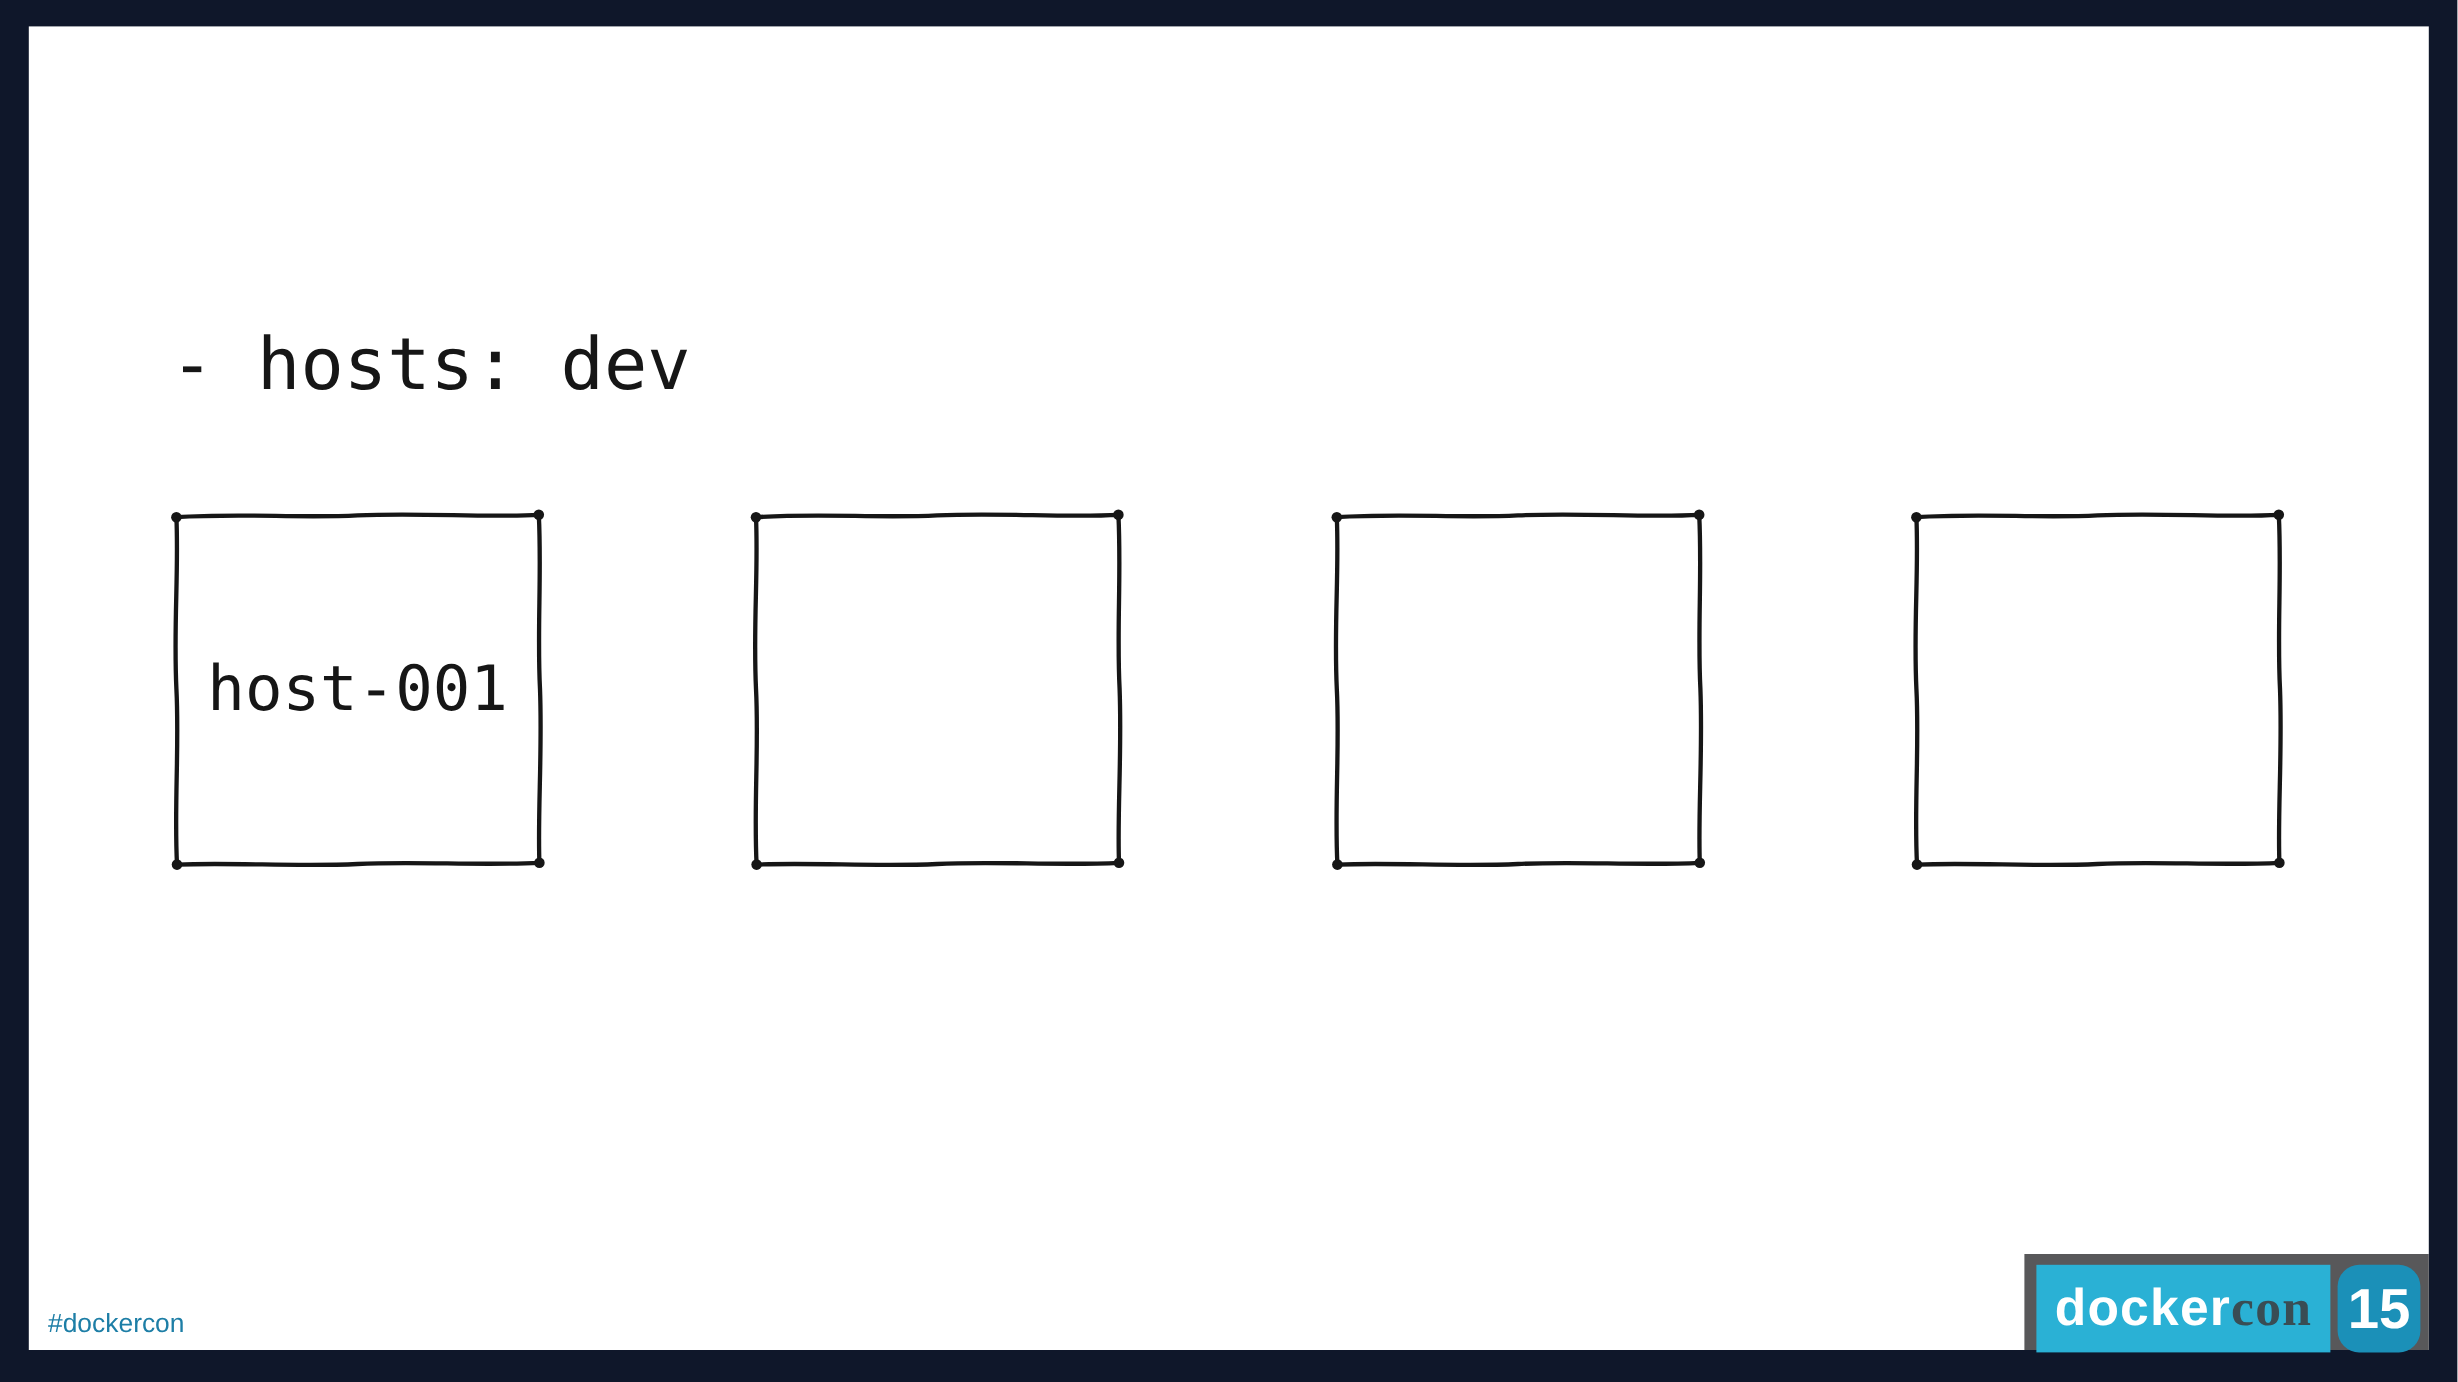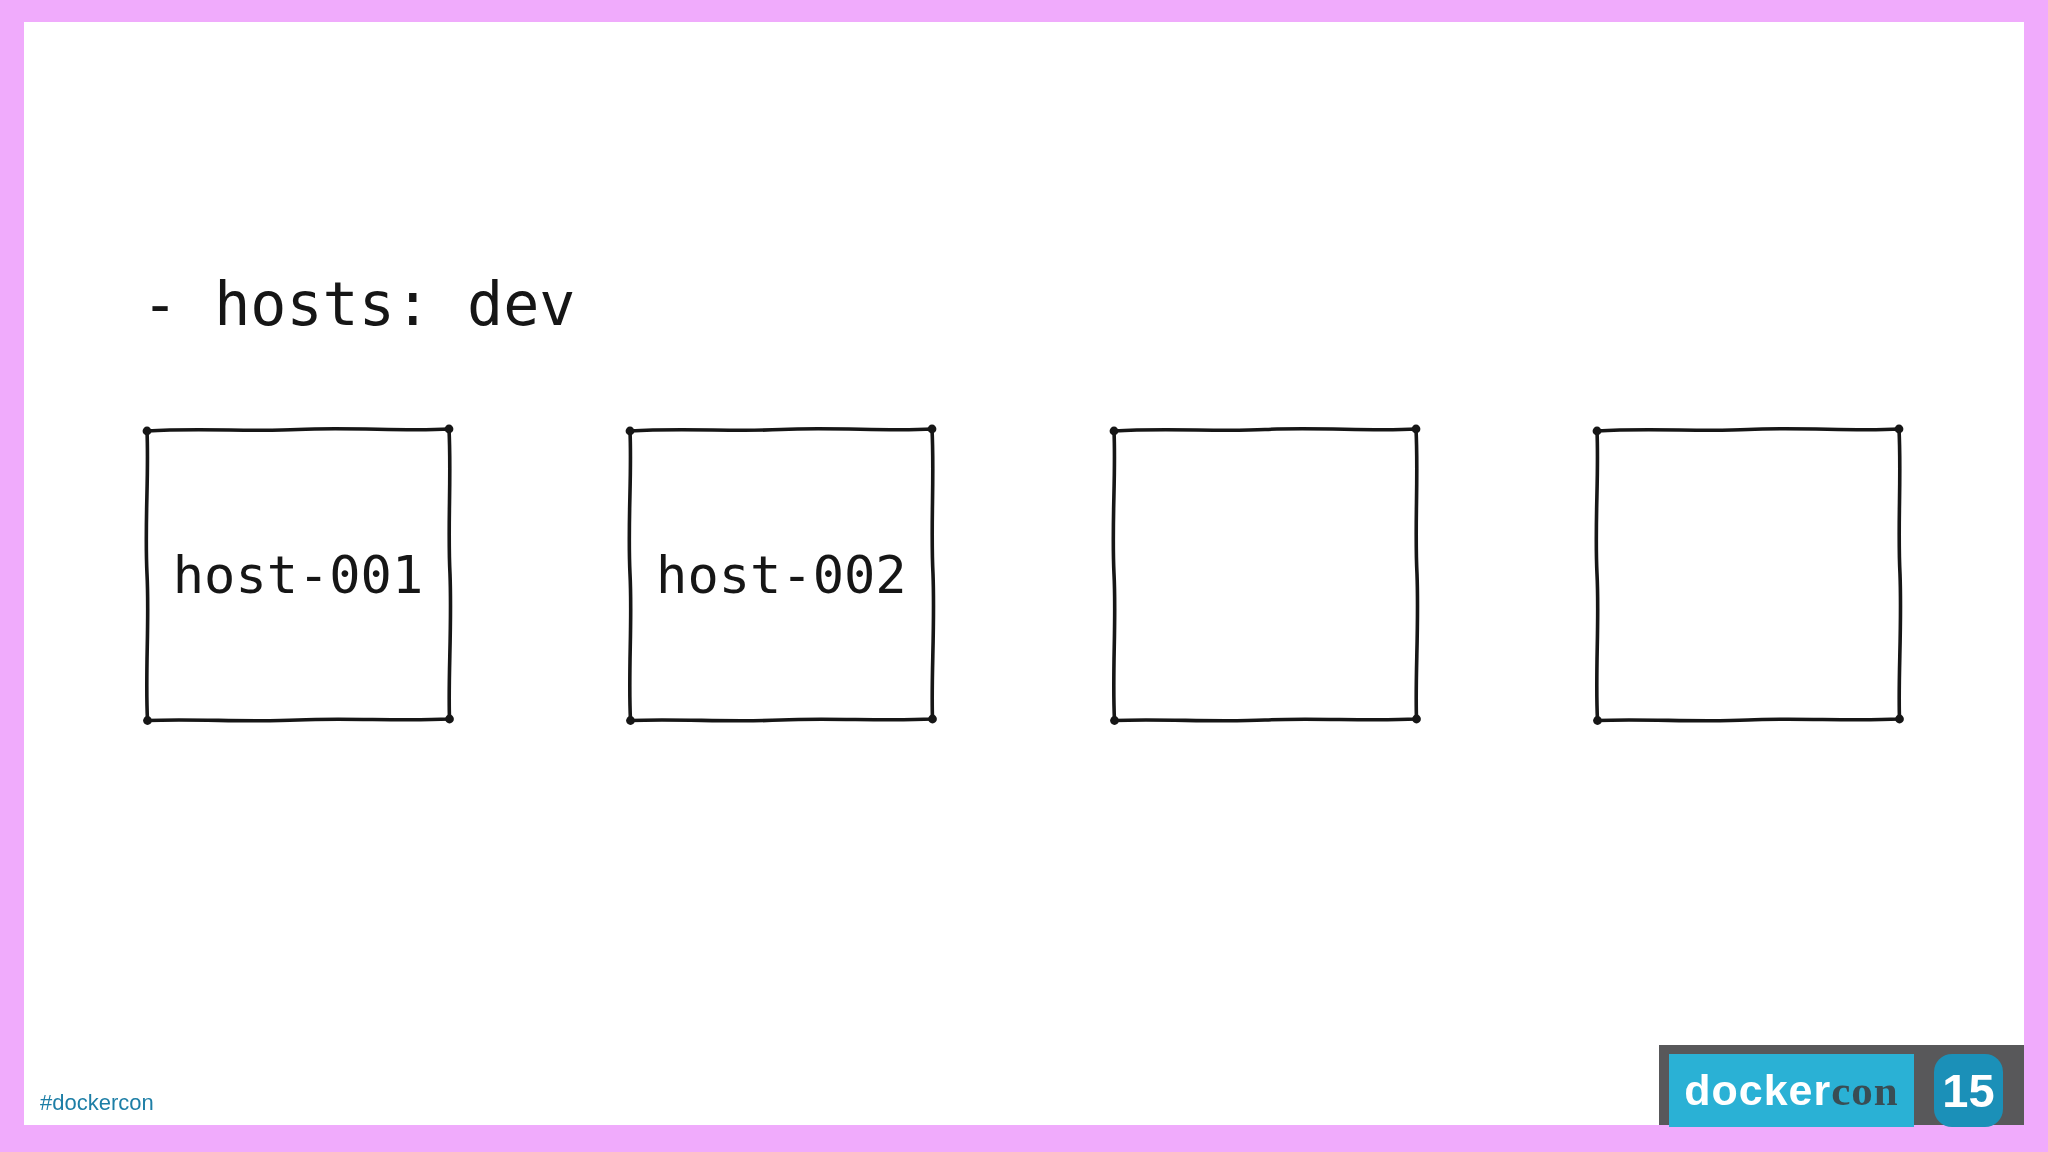--- a/index.html
+++ b/index.html
@@ -7,21 +7,21 @@
     padding: 0;
     width: 2048px;
     height: 1152px;
     overflow: hidden;
     font-family: "Liberation Sans", sans-serif;
   }
   .slide {
     position: relative;
     width: 2048px;
     height: 1152px;
-    background: #f0abfc; 
+    background: #0f172a; 
     text-align: center;
   }
   .content {
     position: absolute;
     left: 24px;
     top: 22px;
     right: 24px;
     bottom: 27px;
     background: #ffffff;
   }
@@ -85,24 +85,24 @@
     bottom: 9px;
     font-size: 22px;
     color: #1d7ea6;
   }
   .logo {
     position: absolute;
     right: 0;
     bottom: 0;
     height: 80px;
     background: #58585a;
-    padding: 9px 21px 0 10px;
+    padding: 9px 7px 0 10px;
     box-sizing: border-box;
     display: flex;
-    gap: 20px;
+    gap: 6px;
     align-items: stretch;
   }
   .logo-main {
     width: 245px;
     height: 73px;
     background: #2ab1d5;
     display: flex;
     align-items: center;
     justify-content: center;
     font-weight: bold;
@@ -149,21 +149,20 @@
       </div>
 
       <div class="host-box">
         <svg class="sketch" viewBox="0 0 316 306" preserveAspectRatio="none" aria-hidden="true">
           <path d="M7 9 C 60 5.5, 110 10, 158 7.5 C 210 5, 265 9.5, 309 7 C 311.5 55, 307.5 105, 310 152 C 312 205, 308 255, 309.5 297 C 260 299.5, 205 295.5, 158 298 C 108 300.5, 55 296.5, 7.5 298.5 C 5 250, 9.5 200, 7 152 C 4.5 100, 9 55, 7 9 Z"></path>
           <circle cx="7" cy="9" r="4.4"></circle>
             <circle cx="309" cy="7" r="4.4"></circle>
             <circle cx="309.5" cy="297" r="4.4"></circle>
             <circle cx="7.5" cy="298.5" r="4.4"></circle>
         </svg>
-        <span class="host-label">host-002</span>
       </div>
 
 
       <div class="host-box">
         <svg class="sketch" viewBox="0 0 316 306" preserveAspectRatio="none" aria-hidden="true">
           <path d="M7 9 C 60 5.5, 110 10, 158 7.5 C 210 5, 265 9.5, 309 7 C 311.5 55, 307.5 105, 310 152 C 312 205, 308 255, 309.5 297 C 260 299.5, 205 295.5, 158 298 C 108 300.5, 55 296.5, 7.5 298.5 C 5 250, 9.5 200, 7 152 C 4.5 100, 9 55, 7 9 Z"></path>
           <circle cx="7" cy="9" r="4.4"></circle>
             <circle cx="309" cy="7" r="4.4"></circle>
             <circle cx="309.5" cy="297" r="4.4"></circle>
             <circle cx="7.5" cy="298.5" r="4.4"></circle>

